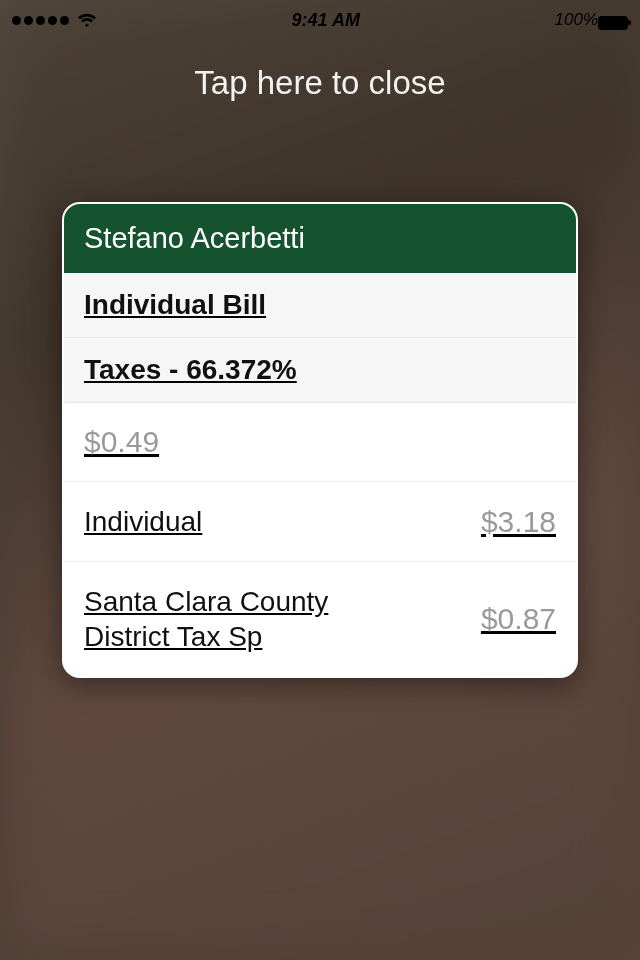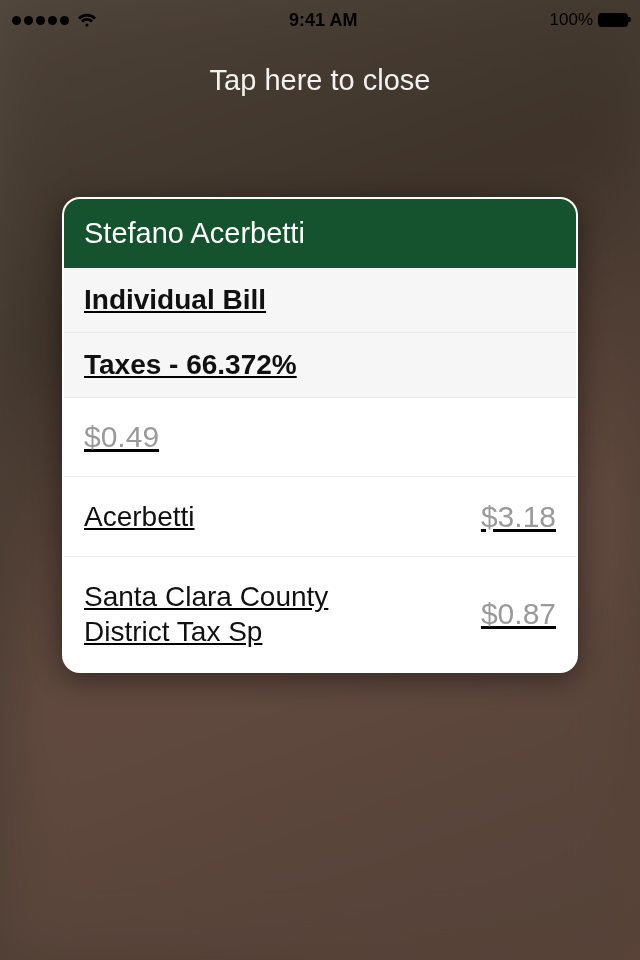--- a/index.html
+++ b/index.html
@@ -24,38 +24,39 @@
     }
     .status-bar {
       position: relative;
       z-index: 2;
       height: 40px;
       display: flex;
       align-items: center;
       justify-content: space-between;
       padding: 0 12px;
       color: #000;
+      font-style: italic;
     }
     .status-left { display: flex; align-items: center; gap: 8px; }
     .signal-dots { display: flex; gap: 3px; }
     .signal-dot { width: 9px; height: 9px; border-radius: 50%; background: #000; }
     .wifi-icon { width: 20px; height: 15px; }
     .status-time { font-weight: 600; font-size: 18px; }
-    .status-right { display: flex; align-items: center; gap: 5px; }
+    .status-right { display: flex; align-items: flex-end; }
     .battery-pct { font-size: 17px; }
     .battery-icon { width: 30px; height: 14px; border: 1.5px solid #000; border-radius: 3px; position: relative; }
     .battery-icon::after { content: ""; position: absolute; right: -4px; top: 3px; width: 3px; height: 5px; background: #000; border-radius: 0 2px 2px 0; }
     .battery-fill { width: 100%; height: 100%; background: #000; }
 
     .close-text {
       position: relative;
       z-index: 2;
       text-align: center;
       color: #f2f2f2;
-      font-size: 29px;
+      font-size: 33px;
       margin-top: 24px;
       font-weight: 400;
     }
 
     .card {
       position: relative;
       z-index: 2;
       margin: 100px 62px 0 62px;
       background: #fff;
       border-radius: 18px;
@@ -126,21 +127,21 @@
 
 <div class="card">
   <div class="card-header">Stefano Acerbetti</div>
   <div class="card-body-clip">
     <div class="section-header">Individual Bill</div>
     <div class="section-header">Taxes - 66.372%</div>
     <div class="row">
       <div class="row-value">$0.49</div>
     </div>
     <div class="row">
-      <div class="row-label">Acerbetti</div>
+      <div class="row-label">Individual</div>
       <div class="row-value">$3.18</div>
     </div>
     <div class="row">
       <div class="row-label">Santa Clara County District Tax Sp</div>
       <div class="row-value">$0.87</div>
     </div>
   </div>
 </div>
 
 </body></html>

